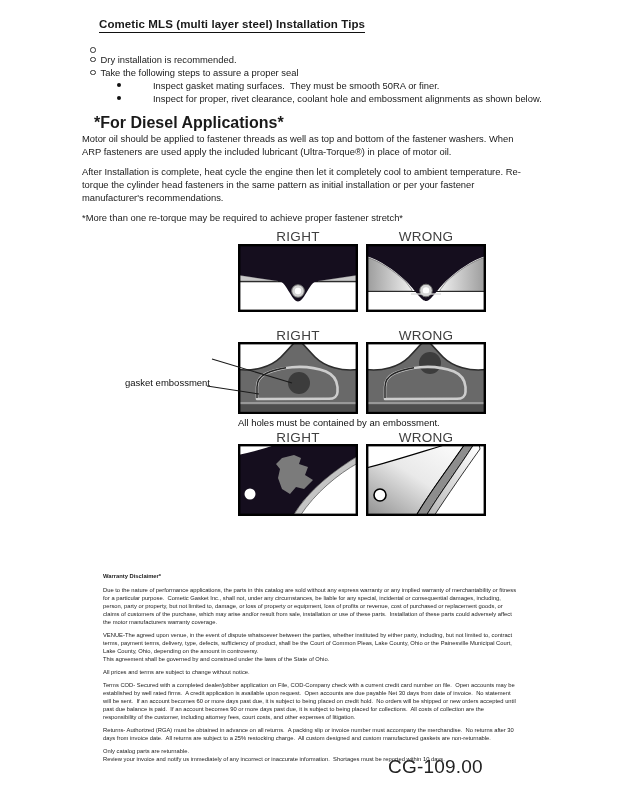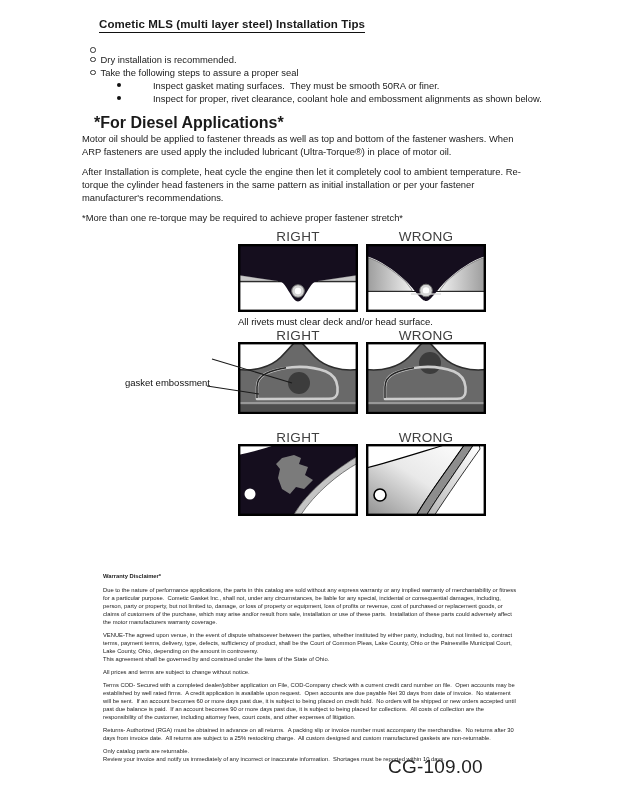--- a/index.html
+++ b/index.html
@@ -115,21 +115,20 @@
     <line x1="0" y1="47.5" x2="120" y2="47.5" stroke="#1a1a1a" stroke-width="1.1"></line>
     <path d="M0,13 C14,17 28,27 40,38 L46,46 L46,47 L0,47 Z" fill="url(#wedgeL)" stroke="#555" stroke-width="0.6"></path>
     <path d="M120,13 C106,17 92,27 80,38 L74,46 L74,47 L120,47 Z" fill="url(#wedgeR)" stroke="#555" stroke-width="0.6"></path>
     <path class="f-deck" d="M0,0 H120 V12 C106,16 92,26 80,37 C73,44 70,49 66,53 C63,56.5 61.5,57 60,57 C58.5,57 57,56.5 54,53 C50,49 47,44 40,37 C28,26 14,16 0,12 Z"></path>
     <circle cx="60" cy="46.5" r="6.3" fill="#d4d4d4" stroke="#6f6f6f" stroke-width="1"></circle>
     <circle cx="60" cy="46.5" r="3.2" fill="#fff"></circle>
     <line x1="45" y1="50" x2="75" y2="50" stroke="#d8d8d8" stroke-width="1.3"></line>
     <rect x="1.2" y="1.2" width="117.6" height="65.6" fill="none" stroke="#000" stroke-width="2.4"></rect>
   </svg>
 
-  <div class="abs caption t" style="top:316px;">All rivets must clear deck and/or head surface.</div>
 
   <div class="abs dlabel" style="left:238px; top:328px;">RIGHT</div>
   <div class="abs dlabel" style="left:366px; top:328px;">WRONG</div>
 
   <div class="abs anno t" style="top:378px;">gasket embossment</div>
 
   <svg class="abs leaders" style="left:140px; top:342px;" width="165" height="60" viewBox="0 0 165 60">
     <line x1="72" y1="17" x2="152" y2="41" stroke="#1a1a1a" stroke-width="1.1"></line>
     <line x1="67" y1="44" x2="119" y2="52" stroke="#1a1a1a" stroke-width="1.1"></line>
   </svg>
@@ -155,20 +154,21 @@
     <path d="M63,0 C66.5,3.5 71,9 77,15 C87,25 104,29.5 120,27.5" fill="none" stroke="#2c2c2c" stroke-width="1.7"></path>
     <line x1="0" y1="61" x2="120" y2="61" stroke="#a8a8a8" stroke-width="1.5"></line>
     <rect x="0" y="62.5" width="120" height="9.5" fill="#4e4e4e"></rect>
     <rect x="0" y="69" width="120" height="3" fill="#6d6d6d"></rect>
     <circle class="f-hole" cx="64" cy="21" r="11"></circle>
     <path class="s-emboss" d="M19,57 V45 C19,39 22,34.5 28,31.5 C36,28 45,26 54,25.2 C66,24.2 79,26 88,29.5 C95,32.5 99,38 99.5,45 L99.5,50 C99.5,54 96,56.8 91,56.8 L19,57 Z" fill="none" stroke-width="2.6" stroke-linejoin="round"></path>
     <path d="M19,56 V45 C19,39 22,34.5 28,31.5 C34,28.6 41,26.6 48,25.7" fill="none" stroke="#262626" stroke-width="1.5"></path>
     <rect x="1.2" y="1.2" width="117.6" height="69.6" fill="none" stroke="#000" stroke-width="2.4"></rect>
   </svg>
 
+  <div class="abs caption t" style="top:417px;">All holes must be contained by an embossment.</div>
 
   <div class="abs dlabel" style="left:238px; top:430px;">RIGHT</div>
   <div class="abs dlabel" style="left:366px; top:430px;">WRONG</div>
 
   <svg class="abs dbox" style="left:238px; top:444px;" width="120" height="72" viewBox="0 0 120 72">
     <rect width="120" height="72" fill="#fff"></rect>
     <path class="f-deck" d="M0,11 C14,8 28,4 40,0 L120,0 V12 C97,26 70,46 55,72 L0,72 Z"></path>
     <path class="f-strip" d="M120,12 C97,26 70,46 55,72 L62,72 C77,49 100,30 120,19 Z" stroke="#4a4a4a" stroke-width="0.7"></path>
     <path class="f-blob" d="M44,14 L56,11 L63,14 L61,20 L70,23 L67,31 L75,36 L66,45 L58,43 L52,50 L44,45 L40,34 L42,25 L38,20 Z"></path>
     <circle cx="12" cy="50" r="5.5" fill="#fff"></circle>

